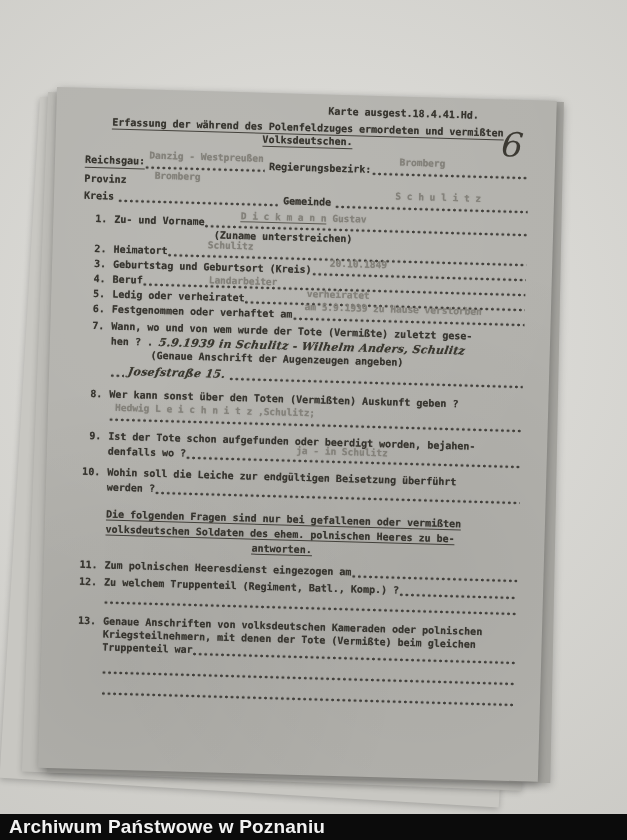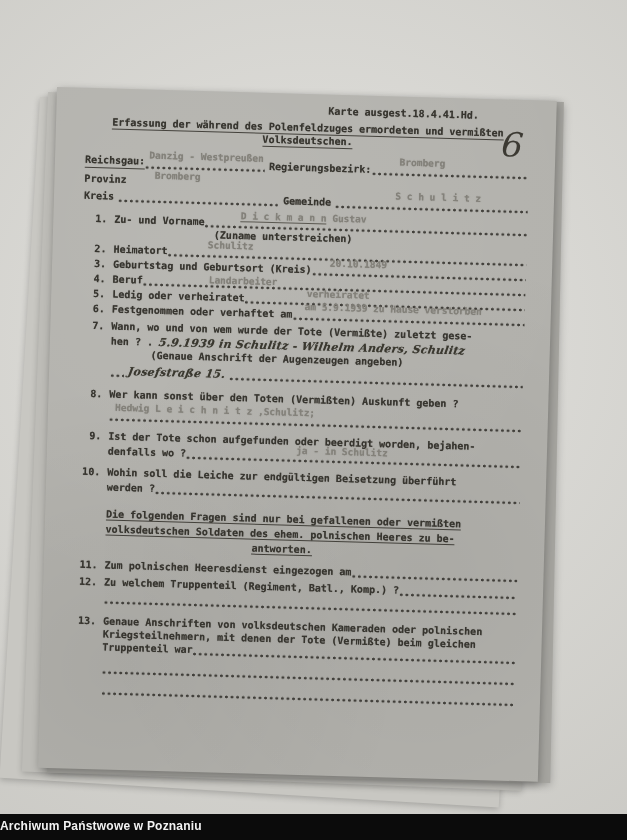--- a/index.html
+++ b/index.html
@@ -49,21 +49,21 @@
       letter-spacing:.3px;transform:skewX(-8deg);display:inline-block;}
   .hw6{position:absolute;left:446px;top:28px;font-size:34px;line-height:34px;
       font-family:"DejaVu Serif", serif;font-style:italic;color:#3c3a33;transform:rotate(4deg);}
   .surname{border-bottom:1.2px solid rgba(60,58,50,.75);}
   .note-inline{font-weight:bold;}
   .dotline{height:12px;margin-left:31px;
     background:radial-gradient(circle at 2.2px 10px, rgba(45,43,38,.85) 1.15px, transparent 1.7px) repeat-x;
     background-size:5.6px 13px;}
   .bar{position:absolute;left:0;right:0;bottom:0;height:26px;background:#0b0b0b;
     color:#f2f2f2;font-family:"Liberation Sans", sans-serif;font-weight:bold;
-    font-size:12px;line-height:25px;letter-spacing:.2px;}
+    font-size:19px;line-height:25px;padding-left:9px;letter-spacing:.2px;}
   .mt2{margin-top:2px;}.mt4{margin-top:4px;}.mt8{margin-top:8px;}
   .mt10{margin-top:10px;}.mt12{margin-top:12px;}.mt14{margin-top:14px;}
 </style>
 </head>
 <body>
 
 <div id="stage">
 
   <div class="sheet s3"></div>
   <div class="sheet s2"></div>

